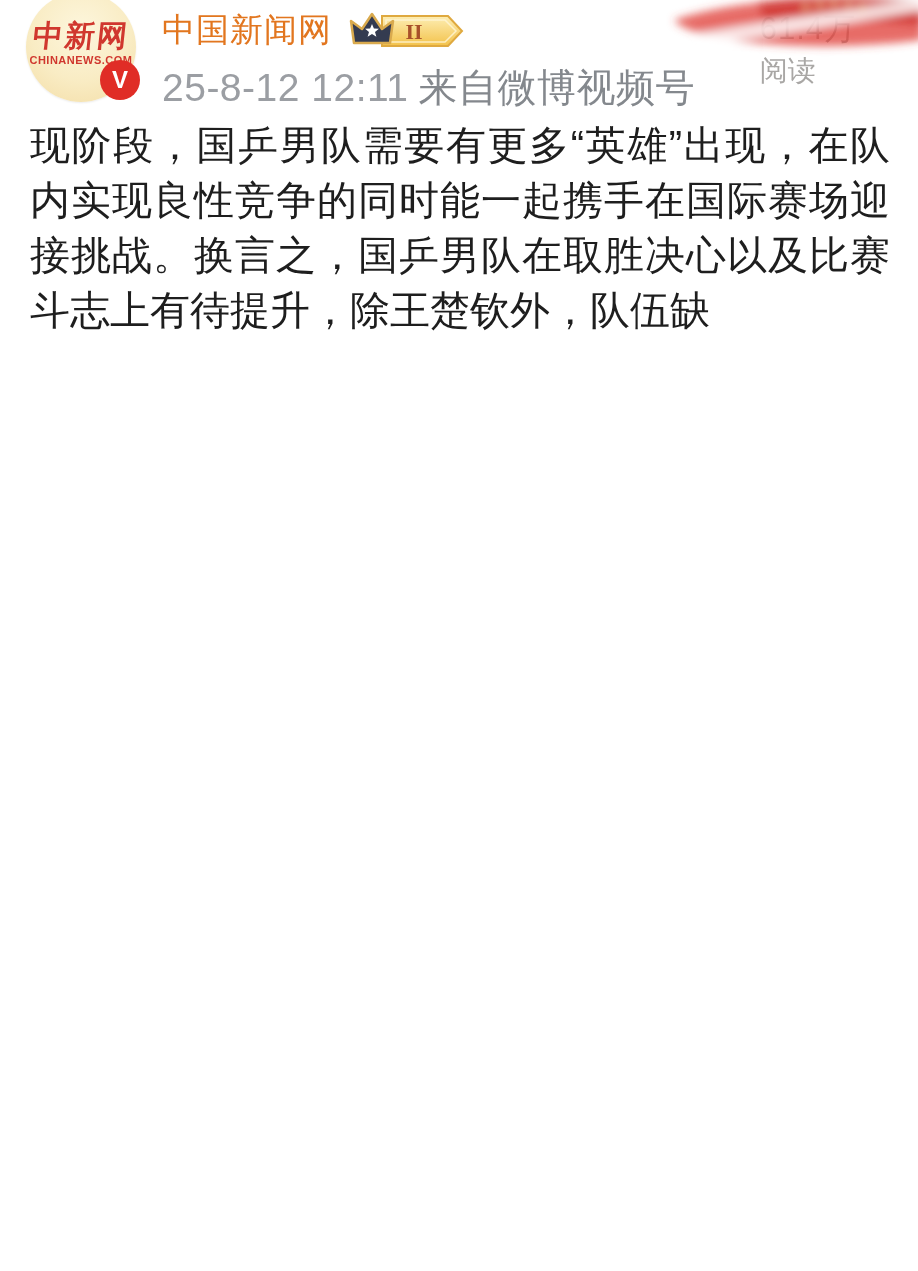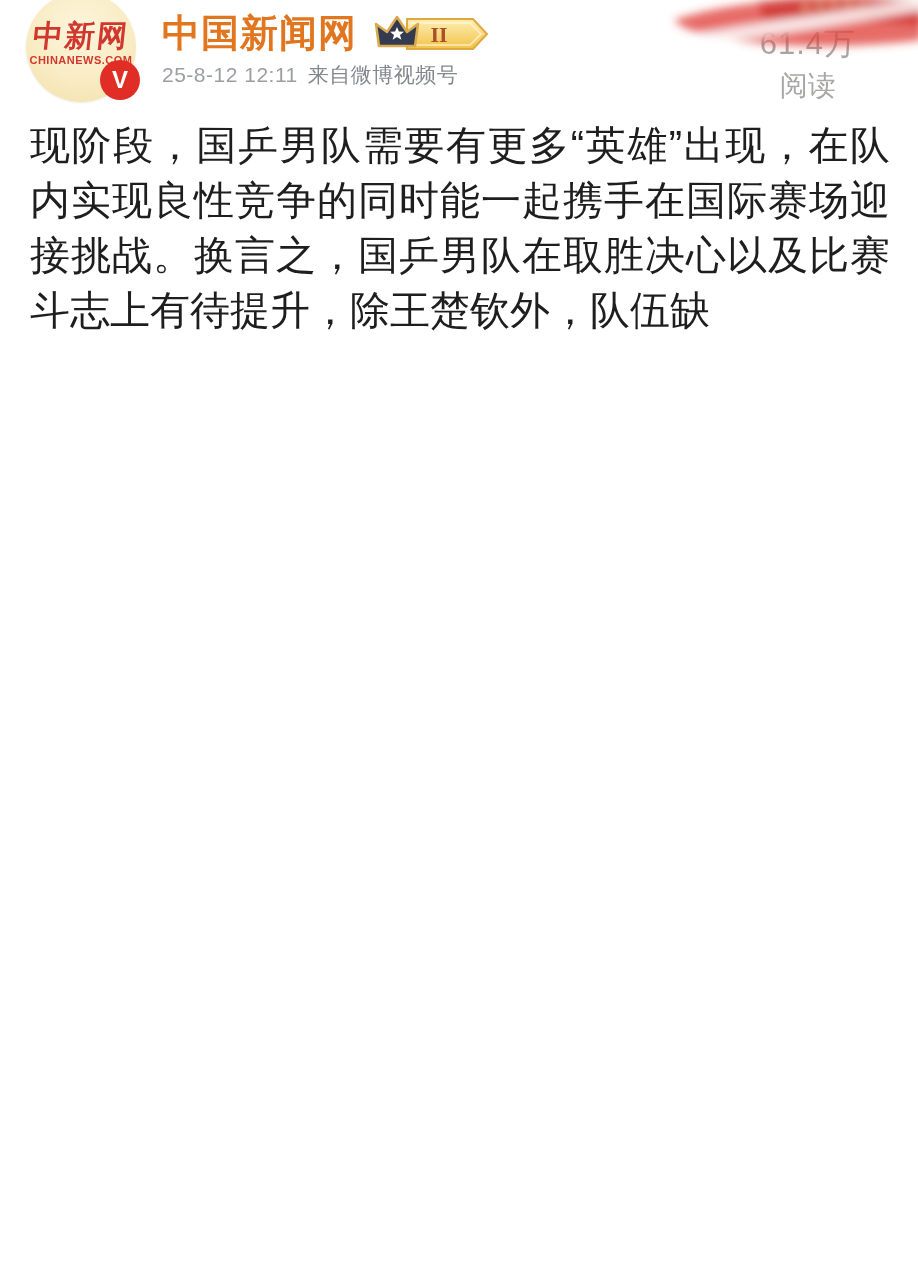--- a/index.html
+++ b/index.html
@@ -23,26 +23,26 @@
   .avatar-line2{
     position:absolute;left:0;top:62px;width:100%;text-align:center;
     font-size:11px;font-weight:bold;color:var(--brand-red);letter-spacing:.5px;
   }
   .verified-badge{
     position:absolute;right:-4px;bottom:2px;width:40px;height:40px;border-radius:50%;
     background:var(--verified-red);color:#fff;font-weight:bold;font-size:24px;
     display:flex;align-items:center;justify-content:center;
   }
   .name-row{position:absolute;left:162px;top:8px;display:flex;align-items:center;}
-  .username{font-size:38px;color:var(--username-orange);font-weight:700;letter-spacing:1px;}
+  .username{font-size:33px;color:var(--username-orange);font-weight:400;letter-spacing:1px;}
   .vip-badges{display:flex;align-items:flex-start;margin-left:16px;position:relative;}
-  .meta-row{position:absolute;left:162px;top:61px;font-size:21px;color:var(--meta-gray);letter-spacing:.5px;}
+  .meta-row{position:absolute;left:162px;top:61px;font-size:39px;color:var(--meta-gray);letter-spacing:.5px;}
   .meta-row .source{color:var(--source-gray);margin-left:10px;}
   
-  .reads{position:absolute;right:62px;top:23px;display:flex;flex-direction:column;align-items:center;z-index:1;}
+  .reads{position:absolute;right:62px;top:8px;display:flex;flex-direction:column;z-index:1;}
   .reads .count{font-size:31px;color:var(--stat-gray);letter-spacing:1px;}
   .reads .label{font-size:28px;color:var(--stat-gray);margin-top:2px;}
   .corner-graphic{position:absolute;right:0;top:0;z-index:2;pointer-events:none;}
   
   .post-content{
     position:absolute;left:30px;top:118px;width:860px;
     font-size:40px;line-height:55px;color:var(--text-black);
     text-align:justify;text-justify:inter-ideograph;
   }
   .post-content p{margin:0 0 64px 0;padding:0;}

